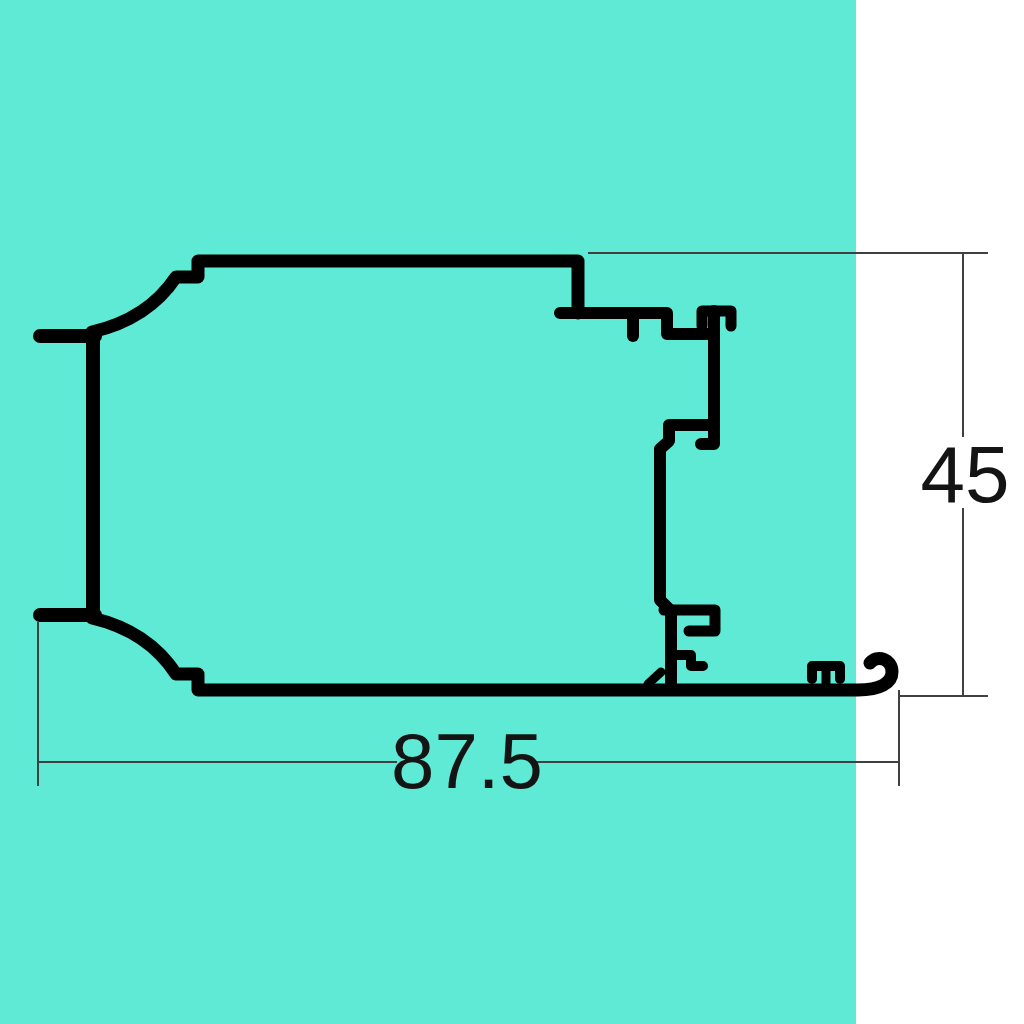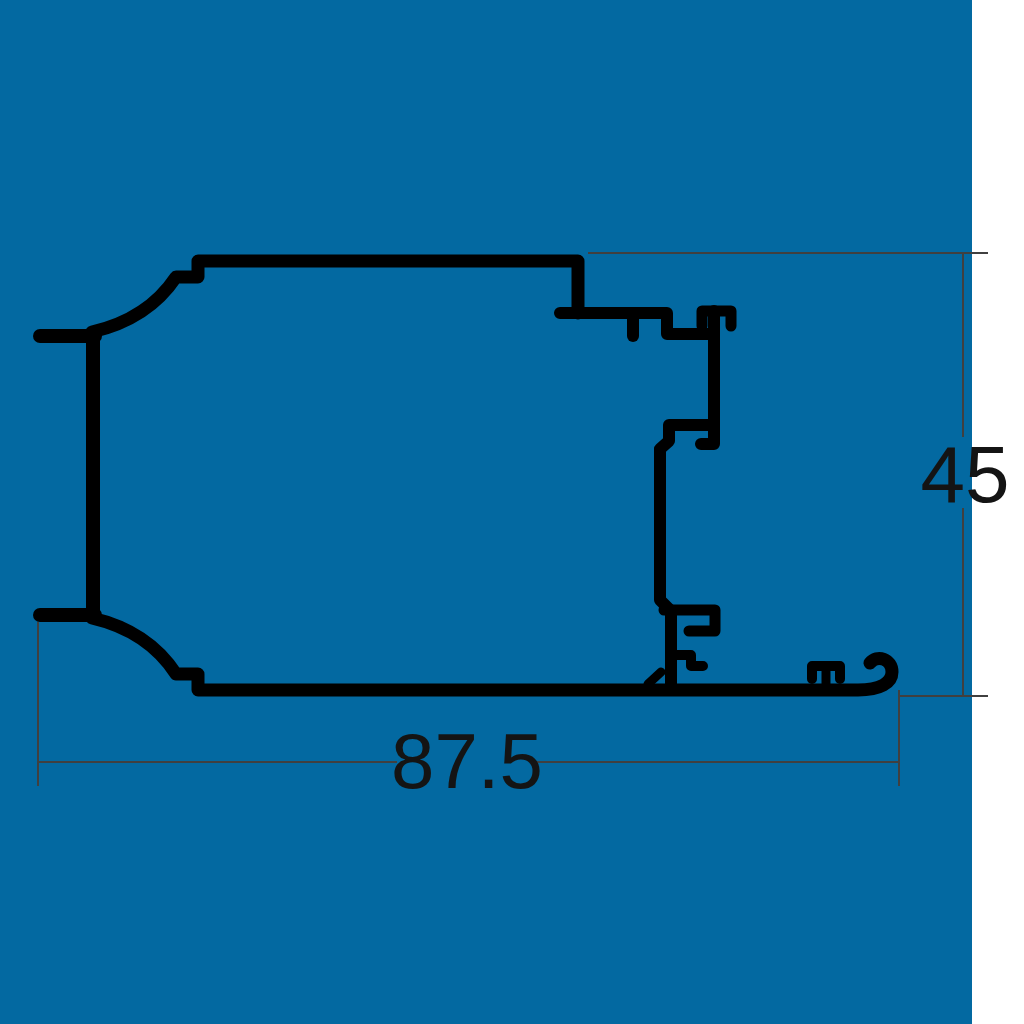--- a/index.html
+++ b/index.html
@@ -5,23 +5,23 @@
   html, body {
     margin: 0;
     padding: 0;
     background: #ffffff;
     width: 1024px;
     height: 1024px;
     overflow: hidden;
   }
   .canvas {
     position: relative;
-    width: 972px;
+    width: 856px;
     height: 1024px;
-    background: #0369a1;
+    background: #5eead4;
   }
   svg { display: block; }
   .dim-text {
     font-family: "Liberation Sans", sans-serif;
     font-weight: 400;
   }
 </style>
 </head>
 <body>
 

